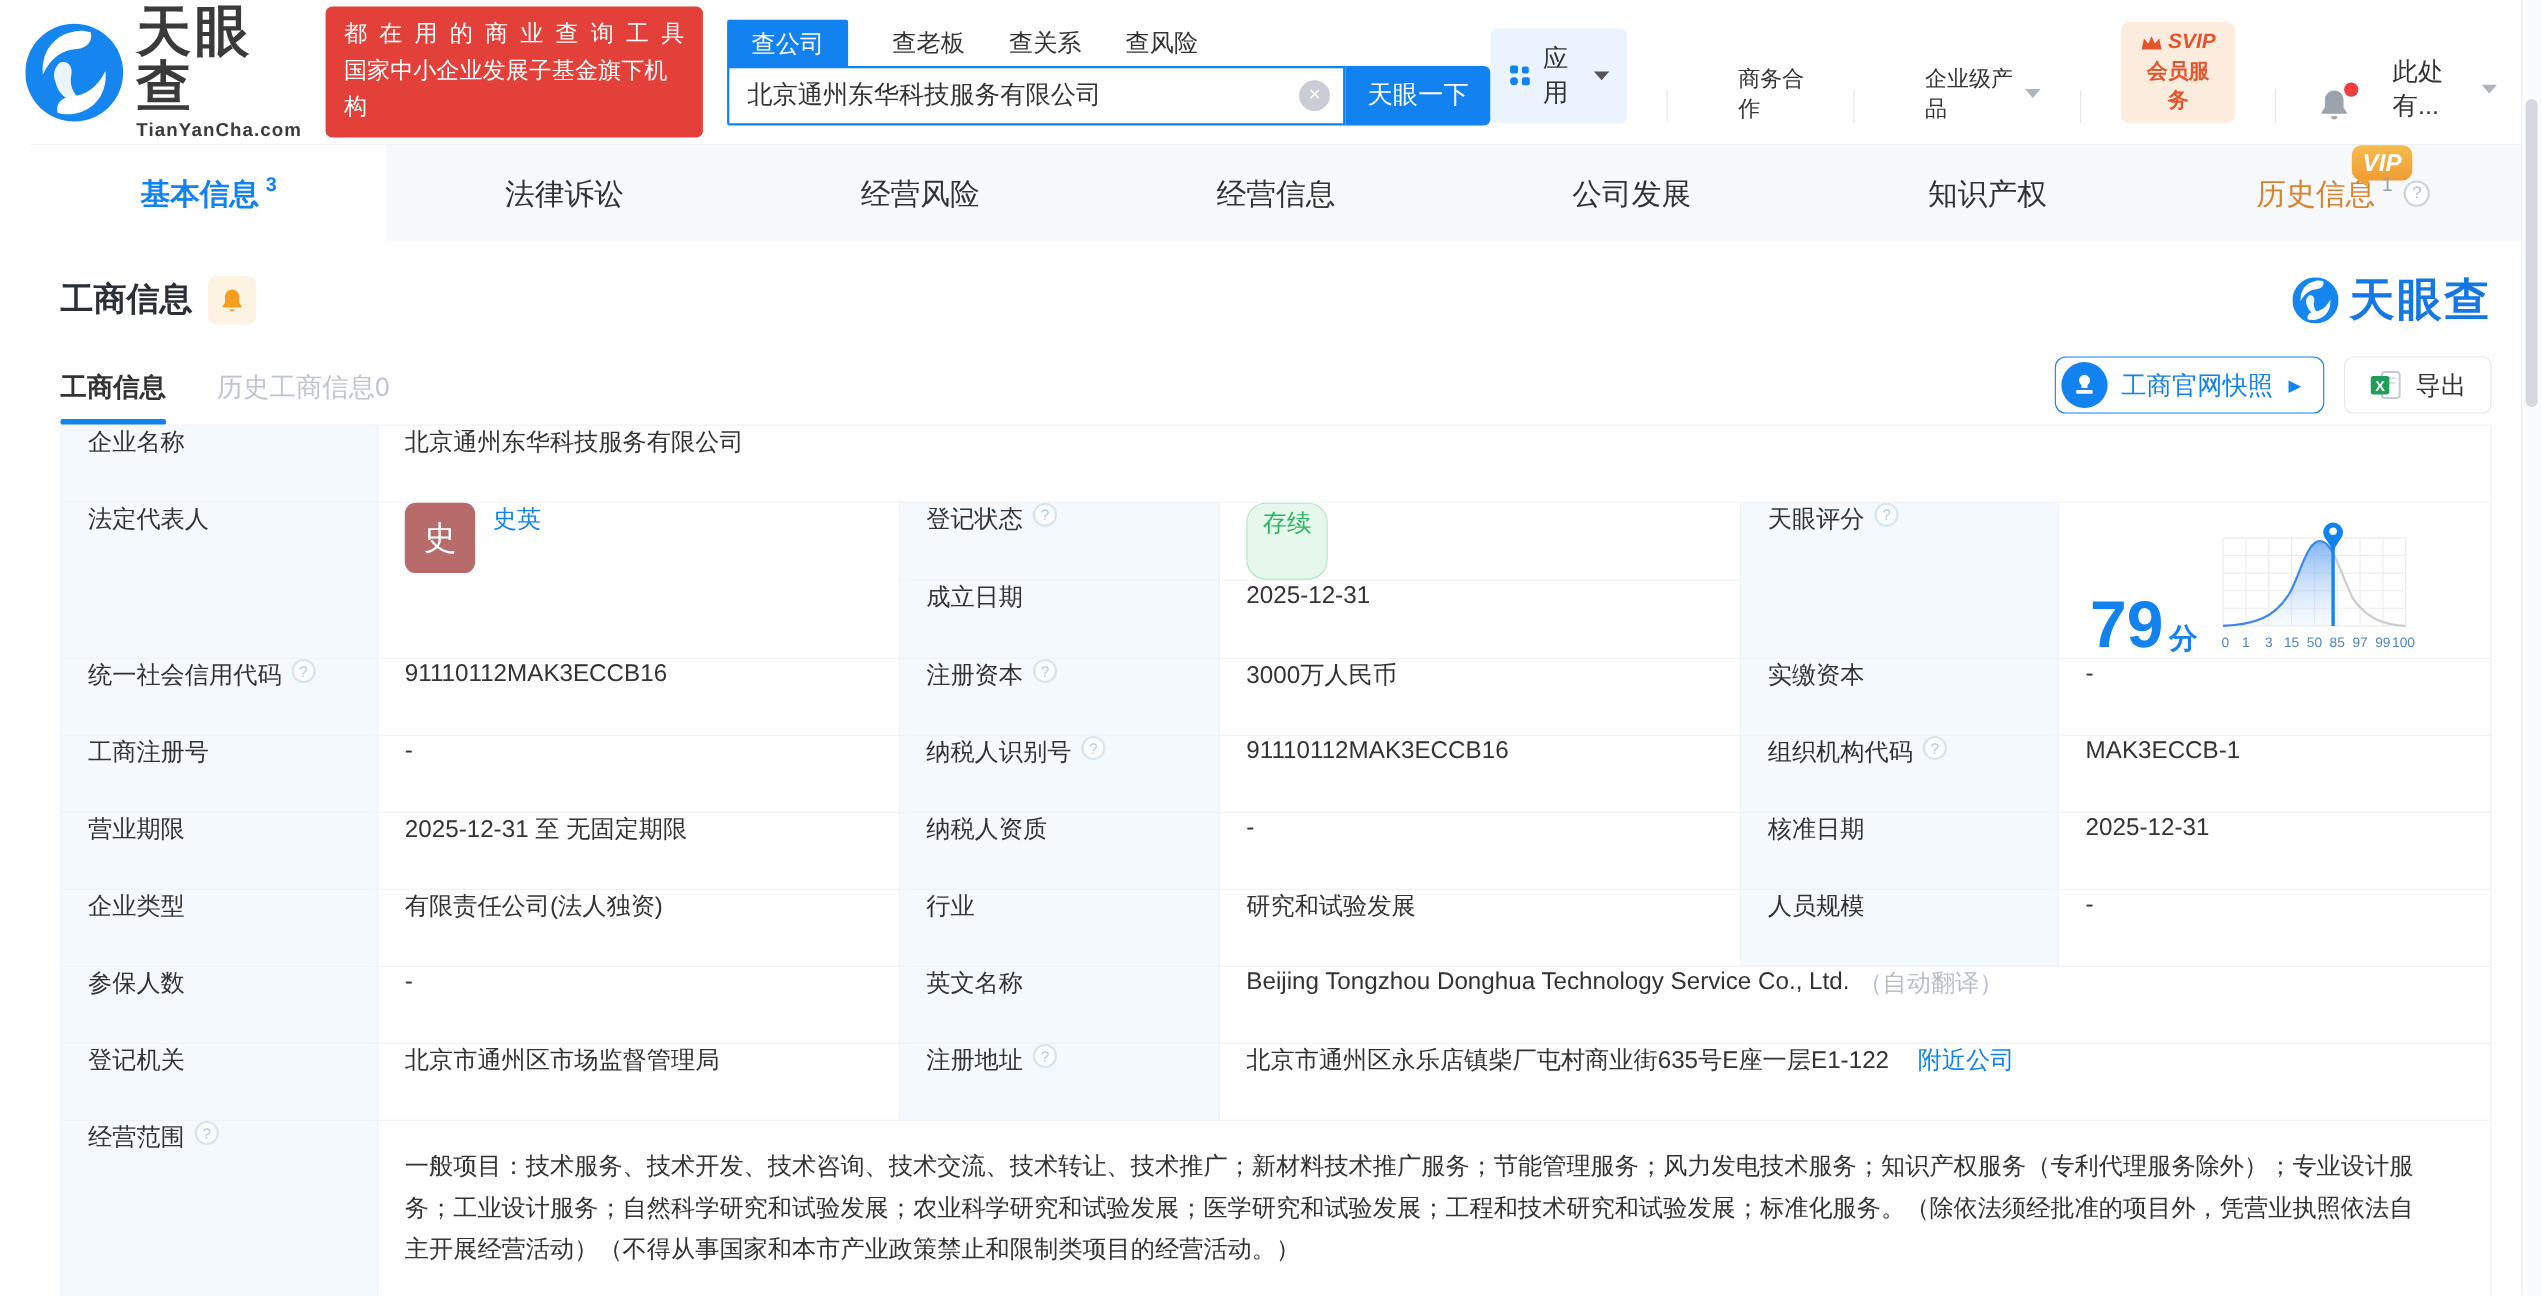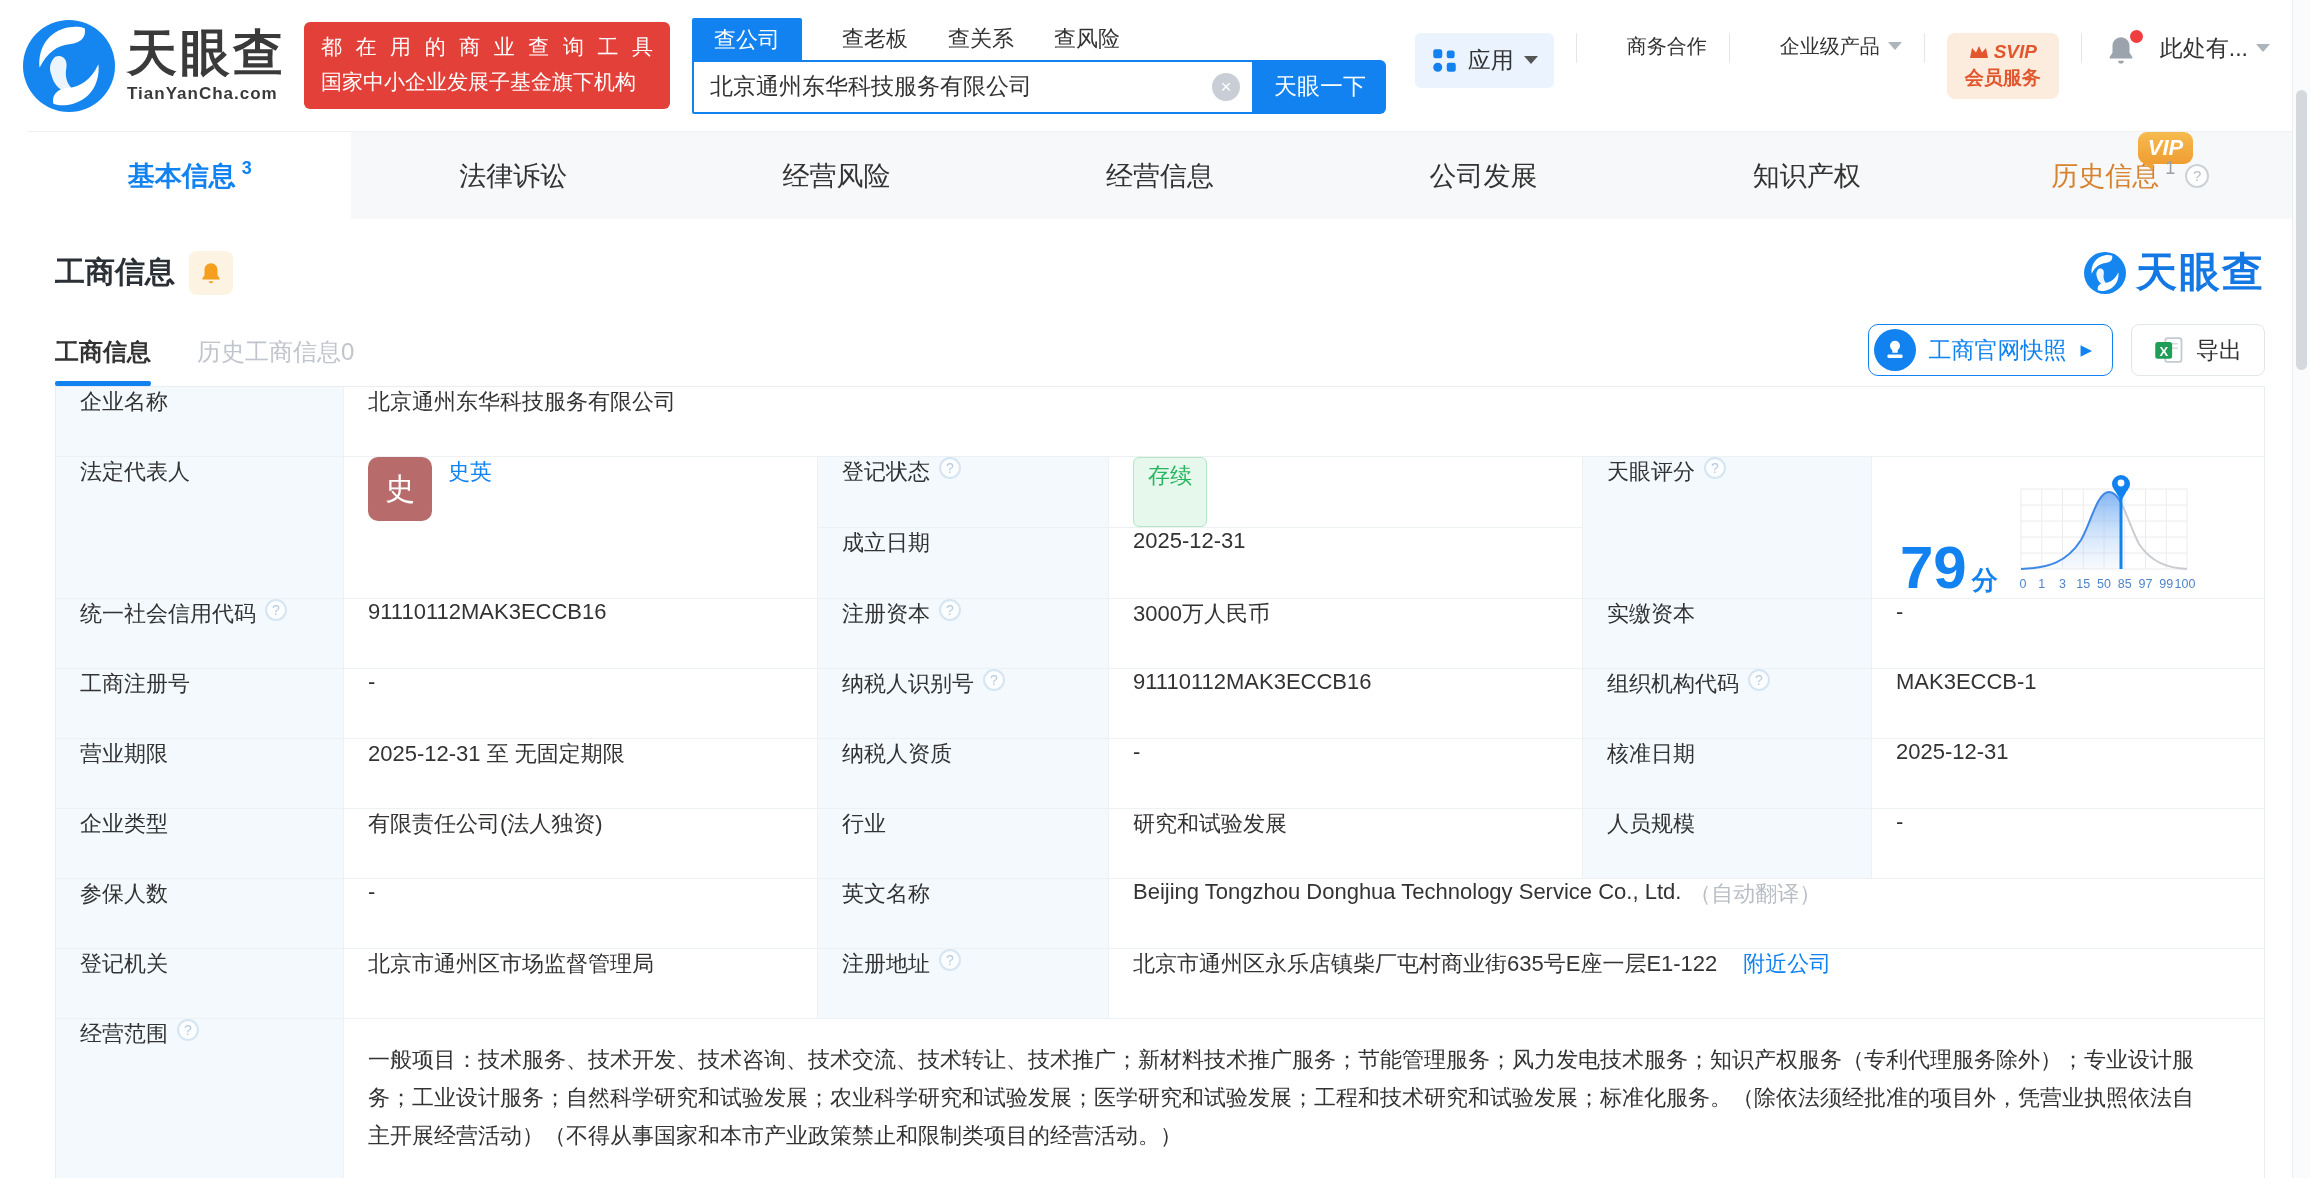--- a/index.html
+++ b/index.html
@@ -14,21 +14,21 @@
   .promo-l1{text-align:justify;text-align-last:justify;font-family:Liberation Mono, monospace;}
   .searchbox{margin-left:22px;}
   .search-tabs{display:flex;align-items:flex-end;gap:40px;}
   .stab{font-size:22px;color:#333;padding:6px 0;cursor:pointer;}
   .stab.active{background:#1182f0;color:#fff;padding:7px 22px;border-radius:2px 2px 0 0;margin-bottom:-2px;}
   .search-row{display:flex;}
   .search-input-wrap{position:relative;width:562px;height:54px;border:2px solid #1182f0;box-sizing:border-box;background:#fff;display:flex;align-items:center;border-radius:2px 0 0 2px;}
   .search-input{border:none;outline:none;flex:1;font-size:23px;color:#333;padding:0 52px 0 16px;font-family:inherit;background:transparent;}
   .clear-icon{position:absolute;right:12px;top:50%;transform:translateY(-50%);width:28px;height:28px;border-radius:50%;background:#c9ced6;color:#fff;font-size:19px;display:flex;align-items:center;justify-content:center;cursor:pointer;}
   .search-btn{width:132px;height:54px;background:#1182f0;color:#fff;font-size:23px;border:none;border-radius:0 6px 6px 0;cursor:pointer;font-family:inherit;}
-  .hnav{margin-left:auto;display:flex;align-items:flex-start;gap:22px;}
+  .hnav{margin-left:auto;display:flex;align-items:flex-end;gap:36px;}
   .apps-pill{display:flex;align-items:center;gap:10px;background:#eaf3fe;border-radius:6px;padding:12px 16px;font-size:23px;cursor:pointer;}
   .vdiv{width:1px;height:30px;background:#e3e6ea;}
   .hlink{font-size:20px;color:#333;display:flex;align-items:center;gap:8px;cursor:pointer;text-decoration:none;margin-left:28px;}
   .caret{width:0;height:0;border-left:7px solid transparent;border-right:7px solid transparent;border-top:8px solid #555;}
   .caret.gray{border-top-color:#aeb4bb;}
   .svip{background:#fcecdd;border-radius:8px;padding:8px 18px;text-align:center;cursor:pointer;}
   .svip-l1{display:flex;align-items:center;gap:5px;justify-content:center;color:#e2562d;font-weight:bold;font-style:italic;font-size:19px;}
   .svip-l2{color:#e2562d;font-size:19px;font-weight:bold;margin-top:2px;}
   .bell-wrap{position:relative;cursor:pointer;display:flex;}
   .reddot{position:absolute;top:-3px;right:-5px;width:13px;height:13px;background:#f03e3e;border-radius:50%;}
@@ -69,21 +69,21 @@
   .row2{grid-column:1 / -1;display:grid;grid-template-columns:288px 474px 291px 474px 289px 1fr;grid-template-rows:71px 71px;}
   .lr-label{grid-column:1;grid-row:1/3;}
   .lr-value{grid-column:2;grid-row:1/3;}
   .rs-label{grid-column:3;grid-row:1;}
   .rs-value{grid-column:4;grid-row:1;}
   .ed-label{grid-column:3;grid-row:2;}
   .ed-value{grid-column:4;grid-row:2;}
   .sc-label{grid-column:5;grid-row:1/3;}
   .sc-value{grid-column:6;grid-row:1/3;border-right:none;}
   .q{width:22px;height:22px;border-radius:50%;border:2px solid #d6e5f2;color:#b7cbdd;font-size:14px;display:inline-flex;align-items:center;justify-content:center;margin-left:9px;flex:none;background:#fbfdff;box-sizing:border-box;}
-  .status-badge{background:#e6f7ec;border:1px solid #b2e6c5;color:#2ab661;font-size:22px;padding:5px 14px;border-radius:6px;line-height:1.2;}
+  .status-badge{background:#e6f7ec;border:1px solid #b2e6c5;color:#2ab661;font-size:22px;padding:5px 14px;border-radius:18px;line-height:1.2;}
   .avatar{width:64px;height:64px;border-radius:10px;background:#b76b6b;color:#fff;font-size:30px;display:flex;align-items:center;justify-content:center;margin-right:16px;flex:none;}
   .link{color:#1182f0;cursor:pointer;text-decoration:none;}
   .score-cell{display:flex;align-items:flex-end;gap:14px;padding-left:28px;}
   .score-num{color:#1182f0;font-weight:bold;font-size:60px;display:flex;align-items:flex-end;line-height:1;}
   .score-unit{font-size:26px;font-weight:bold;margin-left:5px;padding-bottom:5px;}
   .scope-cell{display:block;padding:22px 60px 24px 24px;line-height:1.72;}
   .note{color:#b9bec5;margin-left:8px;}
   .addr-link{margin-left:26px;}
   
   .scrollbar{position:absolute;top:0;right:0;width:18px;height:1178px;background:#fafbfc;border-left:1px solid #ededf0;box-sizing:border-box;}

